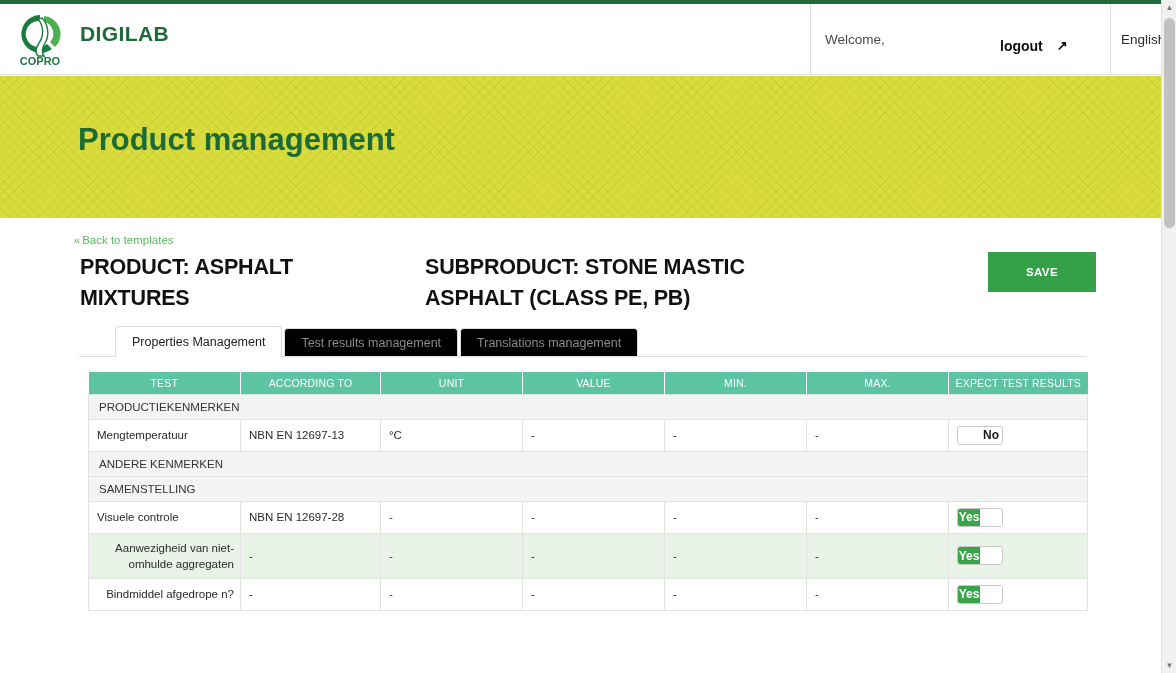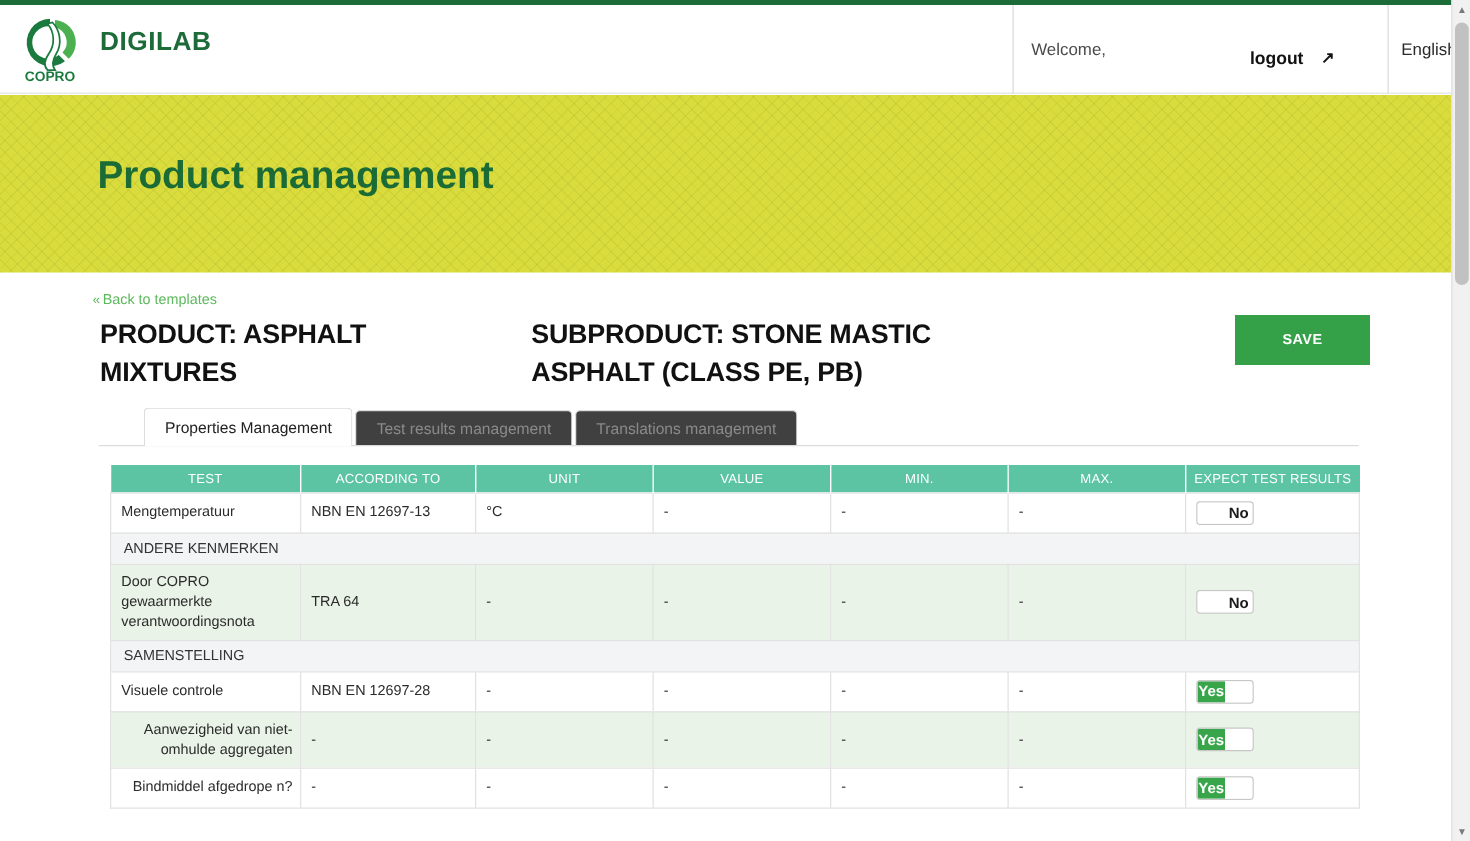--- a/index.html
+++ b/index.html
@@ -106,21 +106,21 @@
   .tabs {
     position:absolute; left:79px; top:111px;
     display:flex; align-items:flex-end;
     border-bottom:1px solid #dcdcdc; width:1008px; height:28px;padding-left:36px;
   }
   .tab {
     height:28px; padding:0 16px;
     display:flex; align-items:center;
     font-size:12.5px; color:#8a8a8a;
     border:1px solid #dcdcdc; border-bottom:none;
-    background:#404040;
+    background:#000000;
     border-radius:4px 4px 0 0;
     margin-right:2px; cursor:pointer; white-space:nowrap;
   }
   .tab.active {
     background:#ffffff; color:#222;
     height:31px; position:relative; top:1px;
   }
 
   
   .tbl {
@@ -258,46 +258,37 @@
           <th>TEST</th>
           <th>ACCORDING TO</th>
           <th>UNIT</th>
           <th>VALUE</th>
           <th>MIN.</th>
           <th>MAX.</th>
           <th>EXPECT TEST RESULTS</th>
         </tr>
       </thead>
       <tbody id="tbody">
+          <tr class="group">
+            <td colspan="7">PRODUCTIEKENMERKEN</td>
+          </tr>
           <tr class="table-row">
             <td class="wrapcell">Mengtemperatuur</td>
             <td class="">NBN EN 12697-13</td>
             <td class="">°C</td>
             <td class="">-</td>
             <td class="">-</td>
             <td class="">-</td>
             <td><div class="toggle off">
                 <span class="knob"></span>
                 <span class="lbl">No</span>
               </div></td>
           </tr>
           <tr class="group">
             <td colspan="7">ANDERE KENMERKEN</td>
-          </tr>
-          <tr class="table-row alt">
-            <td class="wrapcell">Door COPRO gewaarmerkte verantwoordingsnota</td>
-            <td class="">TRA 64</td>
-            <td class="">-</td>
-            <td class="">-</td>
-            <td class="">-</td>
-            <td class="">-</td>
-            <td><div class="toggle off">
-                <span class="knob"></span>
-                <span class="lbl">No</span>
-              </div></td>
           </tr>
           <tr class="group">
             <td colspan="7">SAMENSTELLING</td>
           </tr>
           <tr class="table-row">
             <td class="wrapcell">Visuele controle</td>
             <td class="">NBN EN 12697-28</td>
             <td class="">-</td>
             <td class="">-</td>
             <td class="">-</td>

